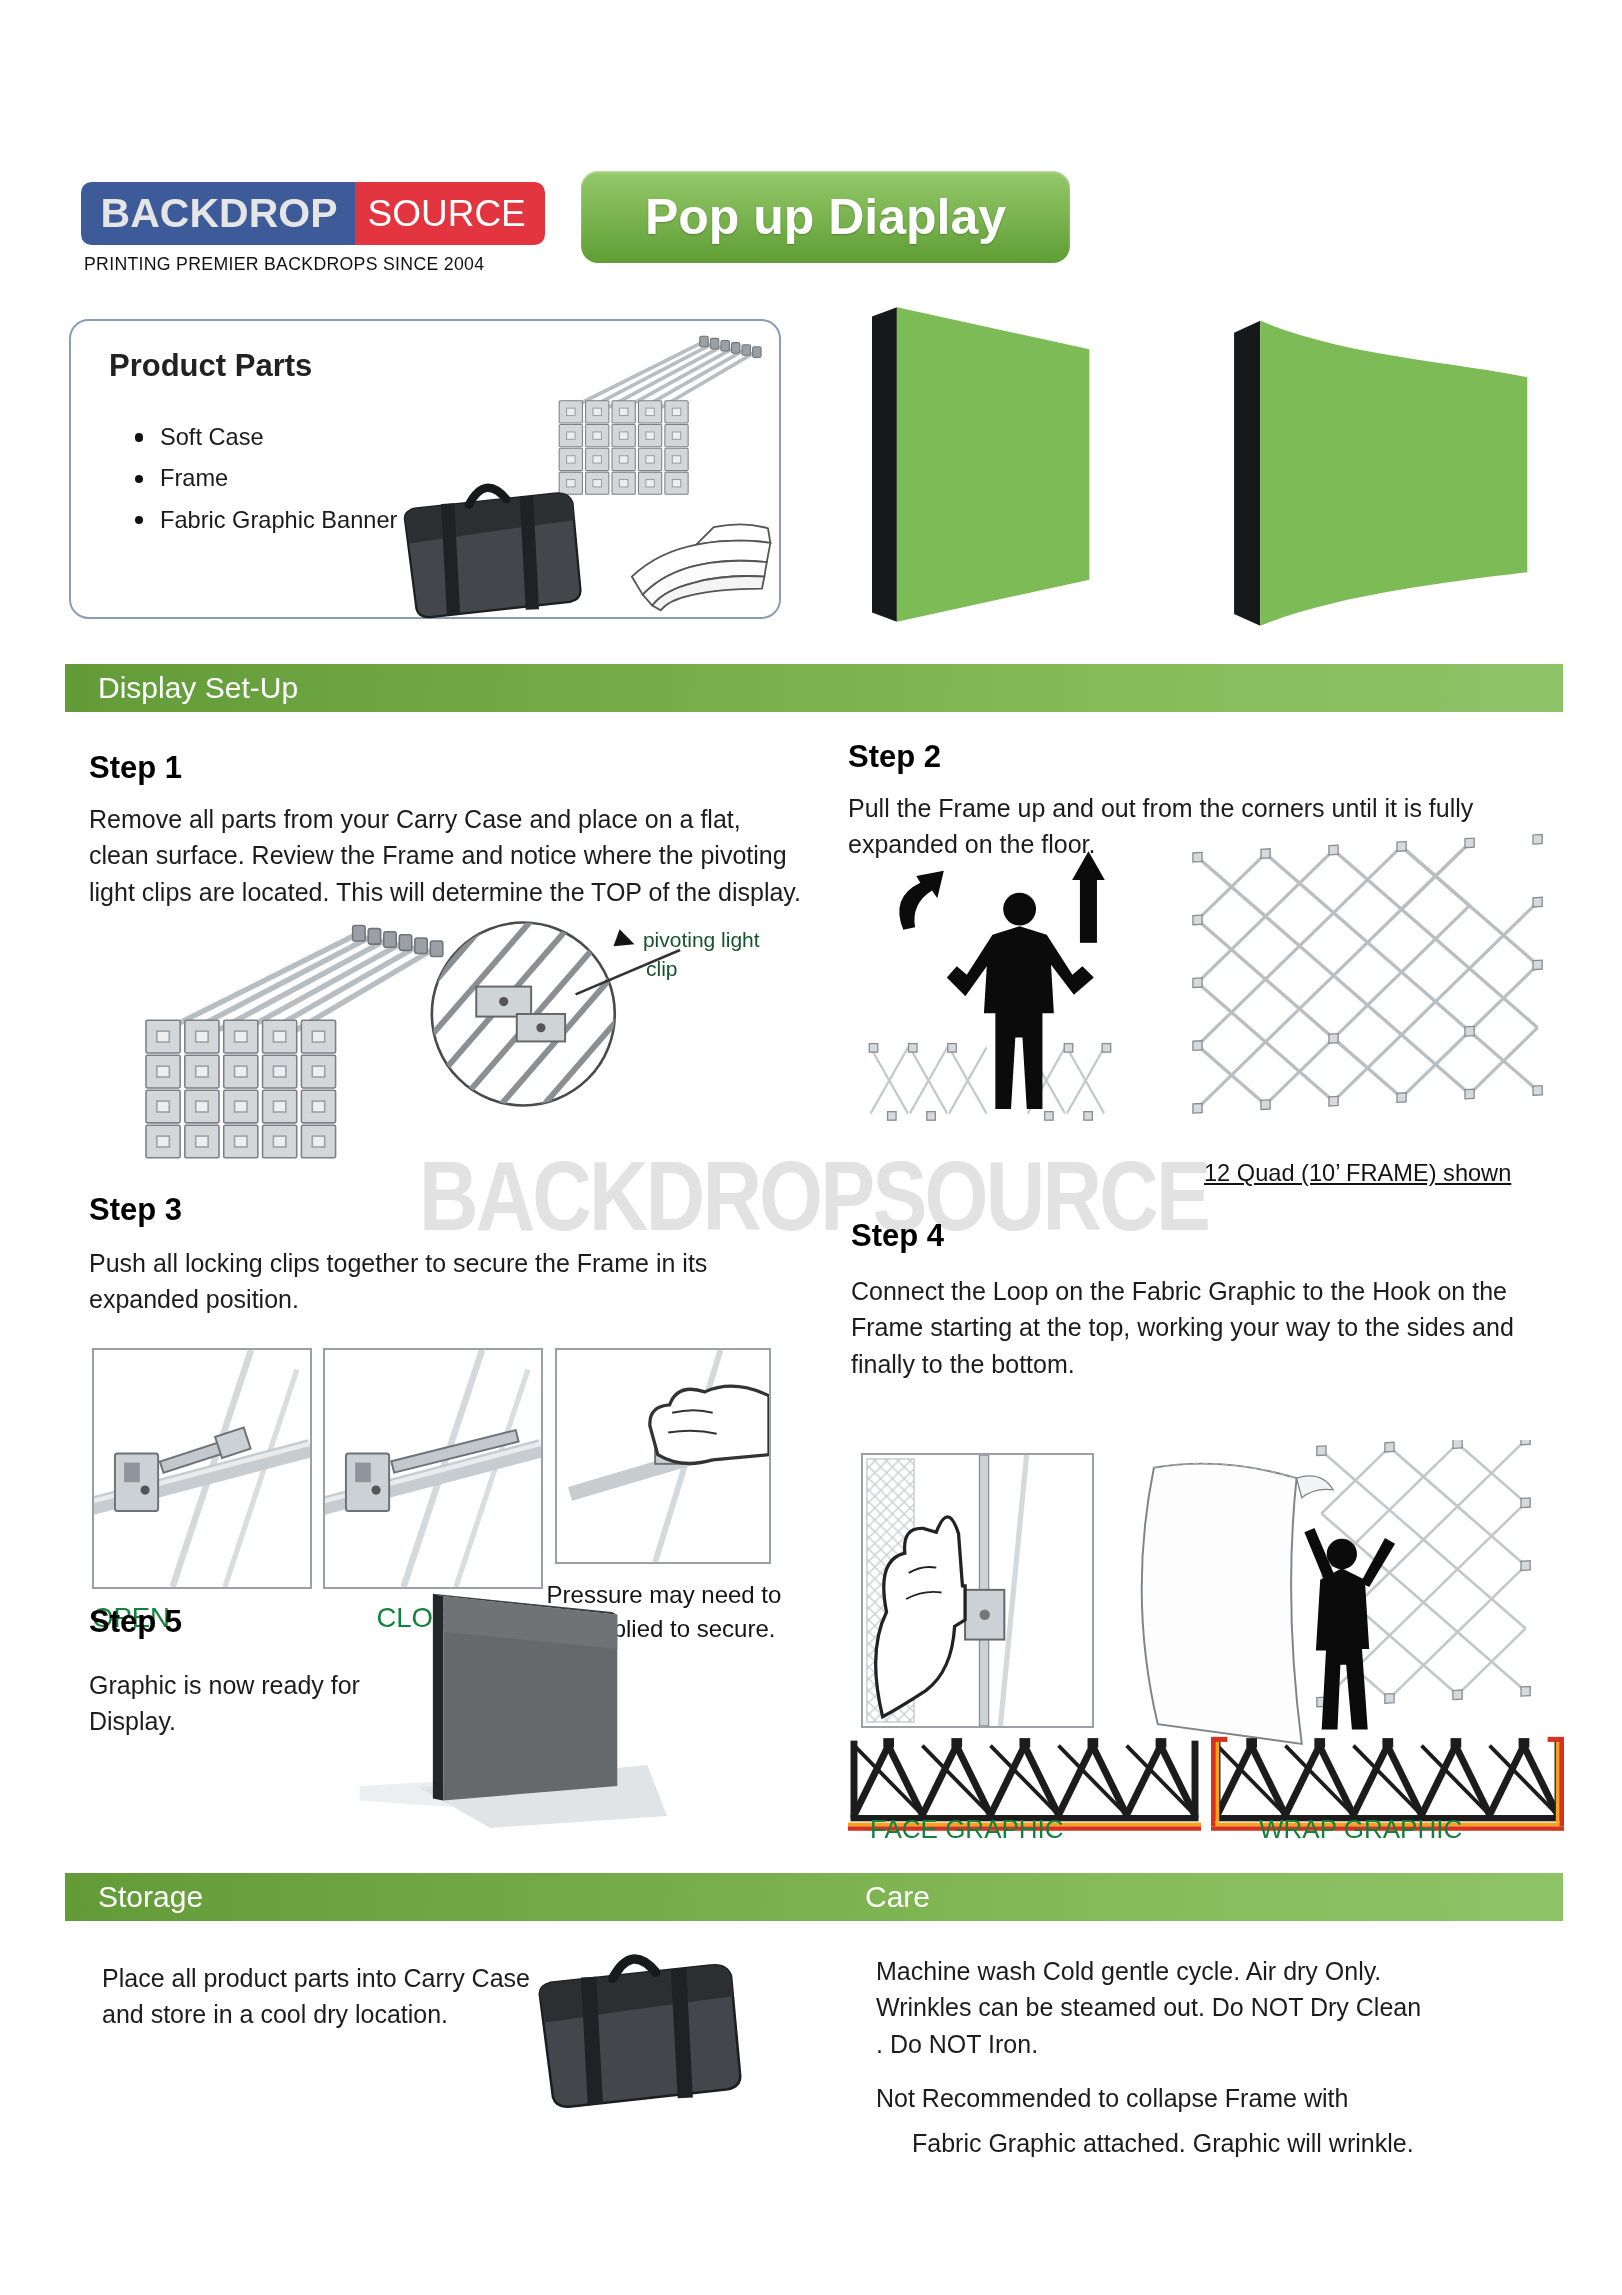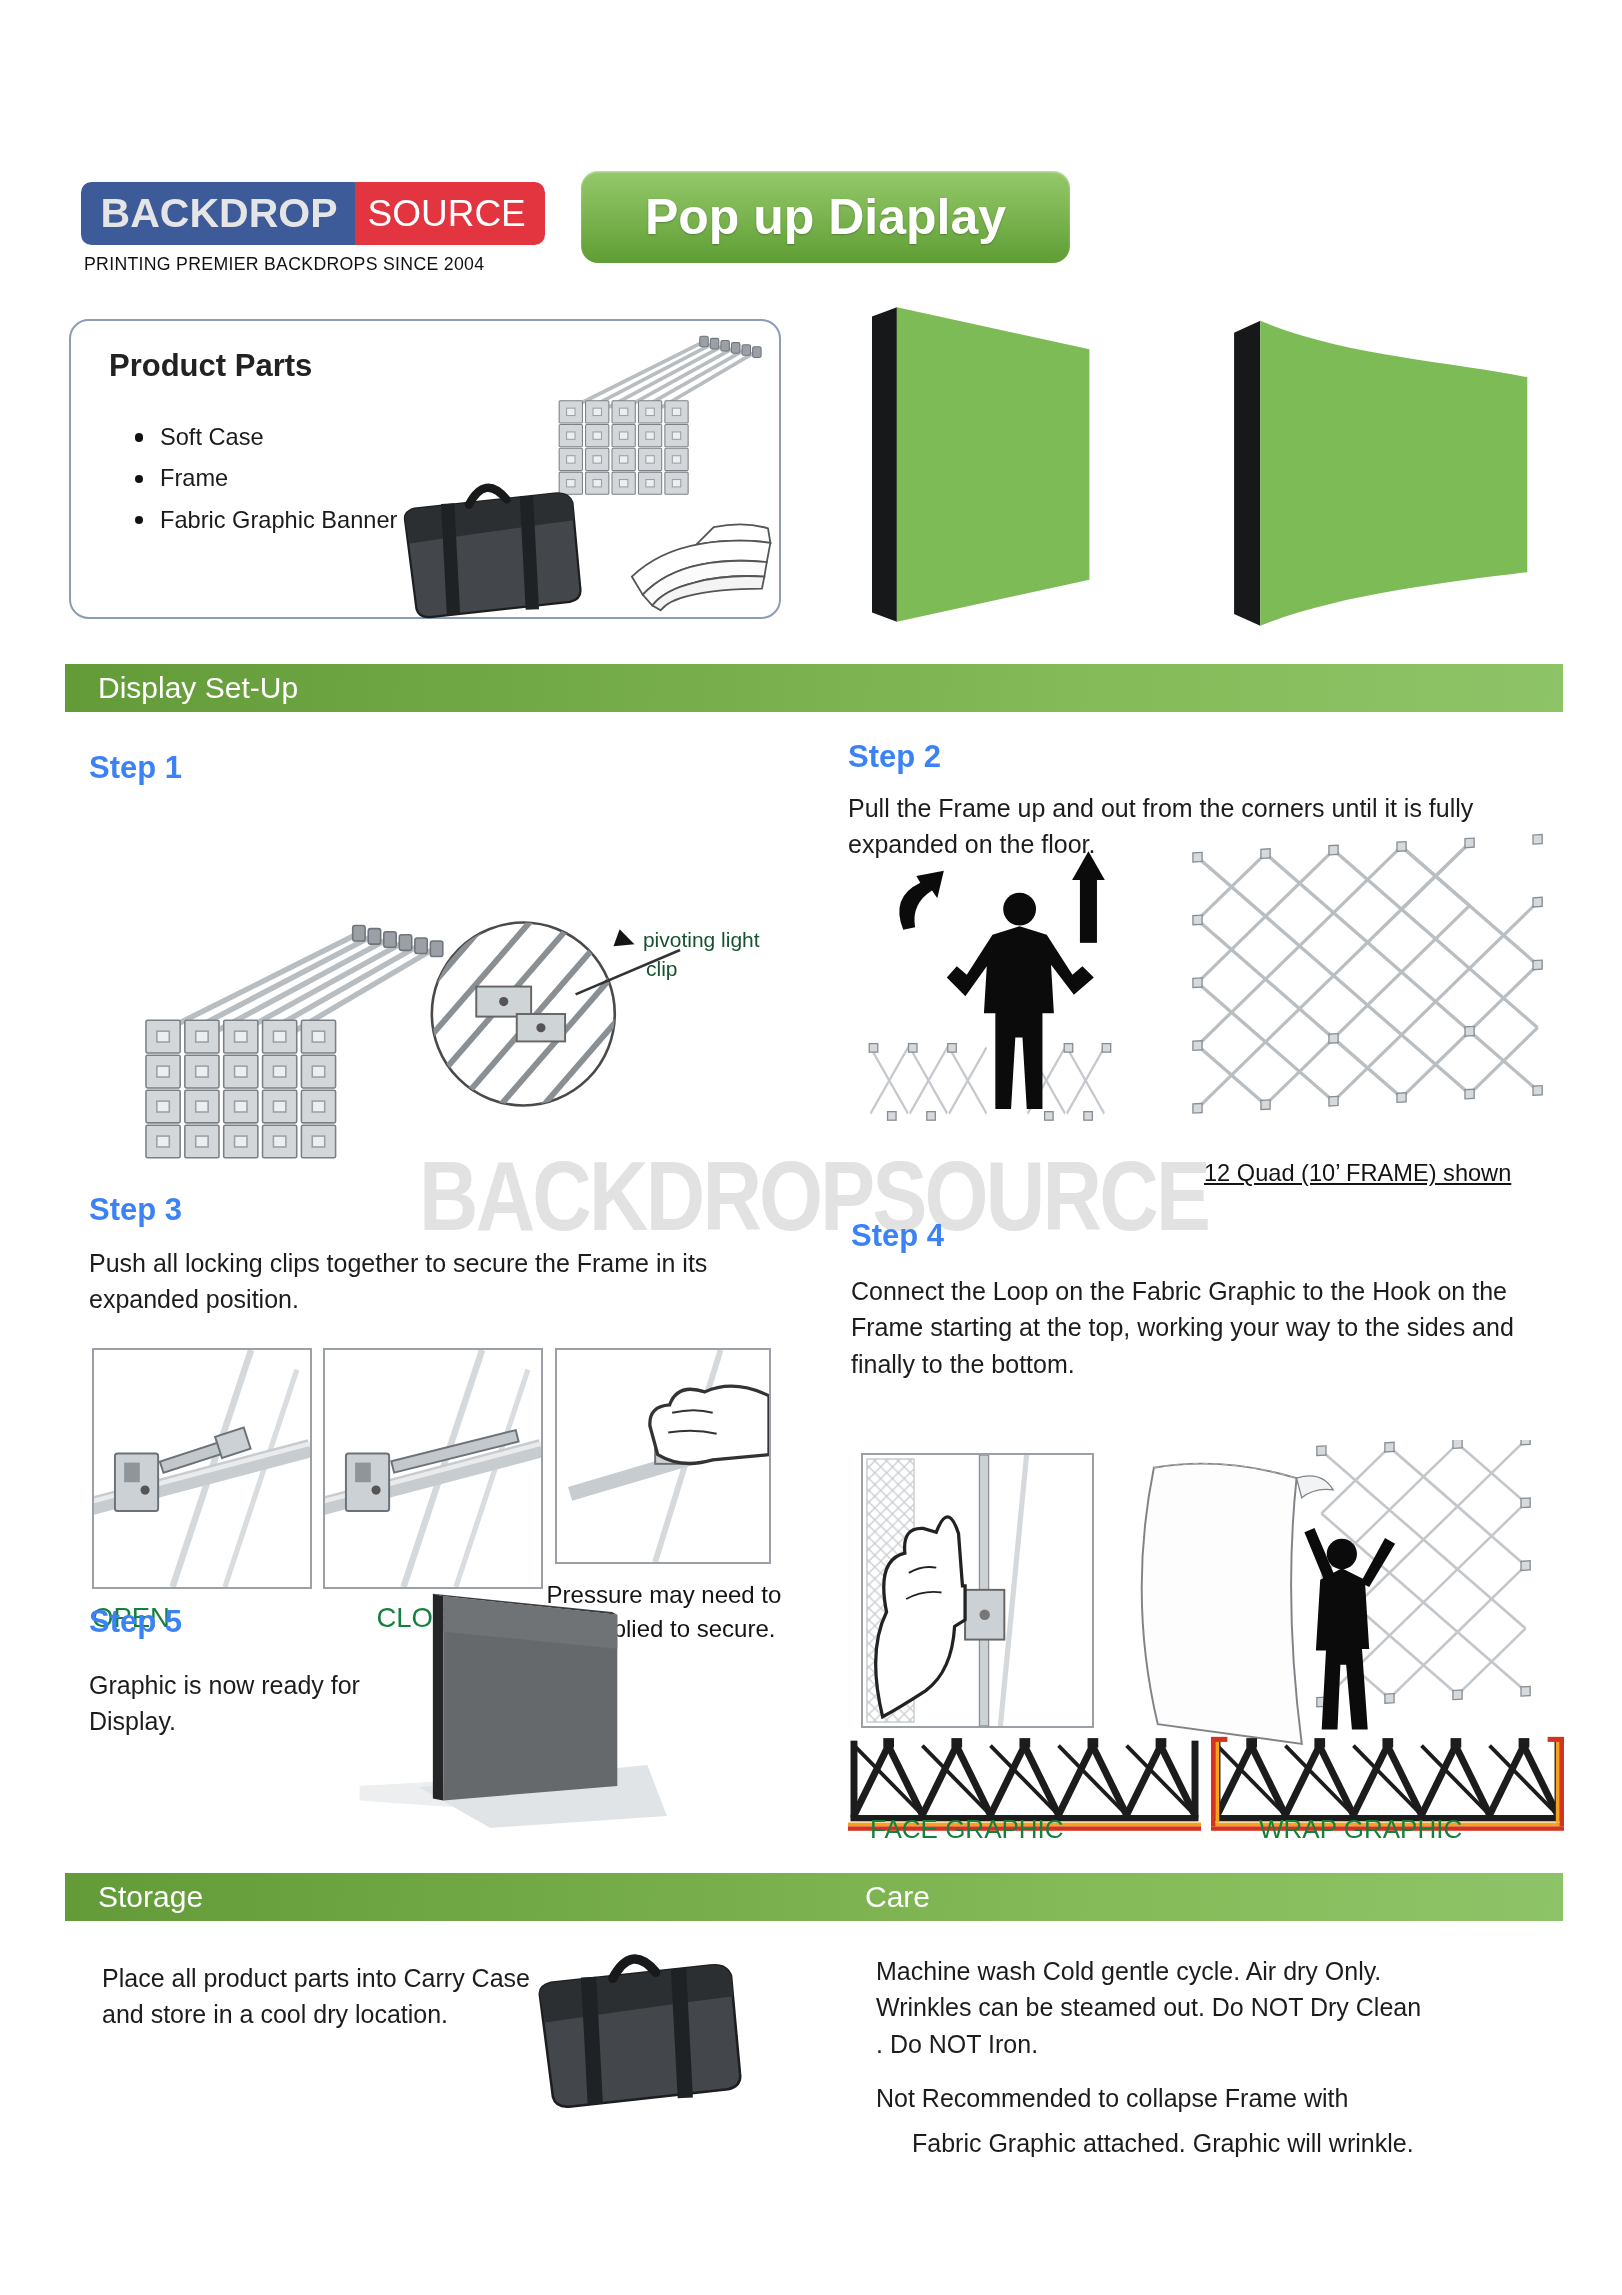--- a/index.html
+++ b/index.html
@@ -31,21 +31,21 @@
   .pp-title{left:109px;top:348px;font-size:31px;font-weight:bold;color:#222;}
   .pp-list{left:131px;top:424px;list-style:none;}
   .pp-list li{font-size:23.6px;color:#1b1b1b;margin-bottom:14.4px;position:relative;padding-left:29px;}
   .pp-list li::before{content:"";position:absolute;left:3.9px;top:9.2px;width:8.5px;height:8.5px;border-radius:50%;background:#111;}
   
   .bar{left:65px;width:1498px;height:48px;
     background:linear-gradient(94deg,var(--bar-g1) 0%,var(--bar-g2) 70%,#8ec468 100%);
     color:#fff;font-weight:normal;font-size:30px;line-height:48px;}
   .bar .lbl{position:absolute;top:0;}
   
-  .h-step{font-size:31px;font-weight:bold;color:#3b82f6;}
+  .h-step{font-size:31px;font-weight:bold;color:#000000;}
   .body-txt{font-size:25px;line-height:1.45;color:var(--ink);}
   .watermark{left:419px;top:1140px;font-size:98px;font-weight:bold;color:var(--watermark);
     letter-spacing:-3.3px;transform:scaleX(.84);transform-origin:left top;white-space:nowrap;z-index:0;}
   .cap{font-size:23.6px;color:#141414;text-decoration:underline;}
   .imgbox{border:2px solid #9aa0a6;background:#fff;}
   .lab{font-size:27.5px;color:#15803d;}
   .note{font-size:24px;line-height:1.42;color:#141414;text-align:center;}
   .annot{font-size:21px;color:#14532d;line-height:1.4;}
   .tri{display:inline-block;width:0;height:0;border-top:9.8px solid transparent;border-bottom:9.8px solid transparent;
     border-right:19.6px solid #141414;transform:rotate(200deg);margin-right:7.9px;vertical-align:middle;}
@@ -175,20 +175,21 @@
   <svg class="abs z1" style="left:1234px;top:313px" width="296" height="322" viewBox="0 0 452 492">
     <polygon points="0,30 40,12 40,478 0,460" fill="#17181a"></polygon>
     <path d="M40 12 C170 66 330 74 448 98 L448 396 C320 412 160 430 40 478 Z" fill="var(--panel-green)"></path>
   </svg>
 
   <div class="abs bar z1" style="top:664px">
     <span class="lbl" style="left:33px">Display Set-Up</span>
   </div>
 
   <div class="abs h-step z1" style="left:89px;top:750px">Step 1</div>
+  <div class="abs body-txt z1" style="left:89px;top:801px;width:713px">Remove all parts from your Carry Case and place on a flat, clean surface. Review the Frame  and notice where the pivoting light clips are located. This will determine the TOP of the display.</div>
   <svg class="abs z1" style="left:118px;top:916px" width="373" height="249" viewBox="0 0 570 380">
       <use href="#sym-folded-frame"></use>
     </svg>
   <svg class="abs z1" style="left:425px;top:916px" width="275" height="196" viewBox="0 0 420 300">
     <defs>
         <clipPath id="magclip">
           <circle cx="150" cy="150" r="140"></circle>
         </clipPath>
       </defs>
     <circle cx="150" cy="150" r="140" fill="#fff" stroke="#4a4a4a" stroke-width="4"></circle>

